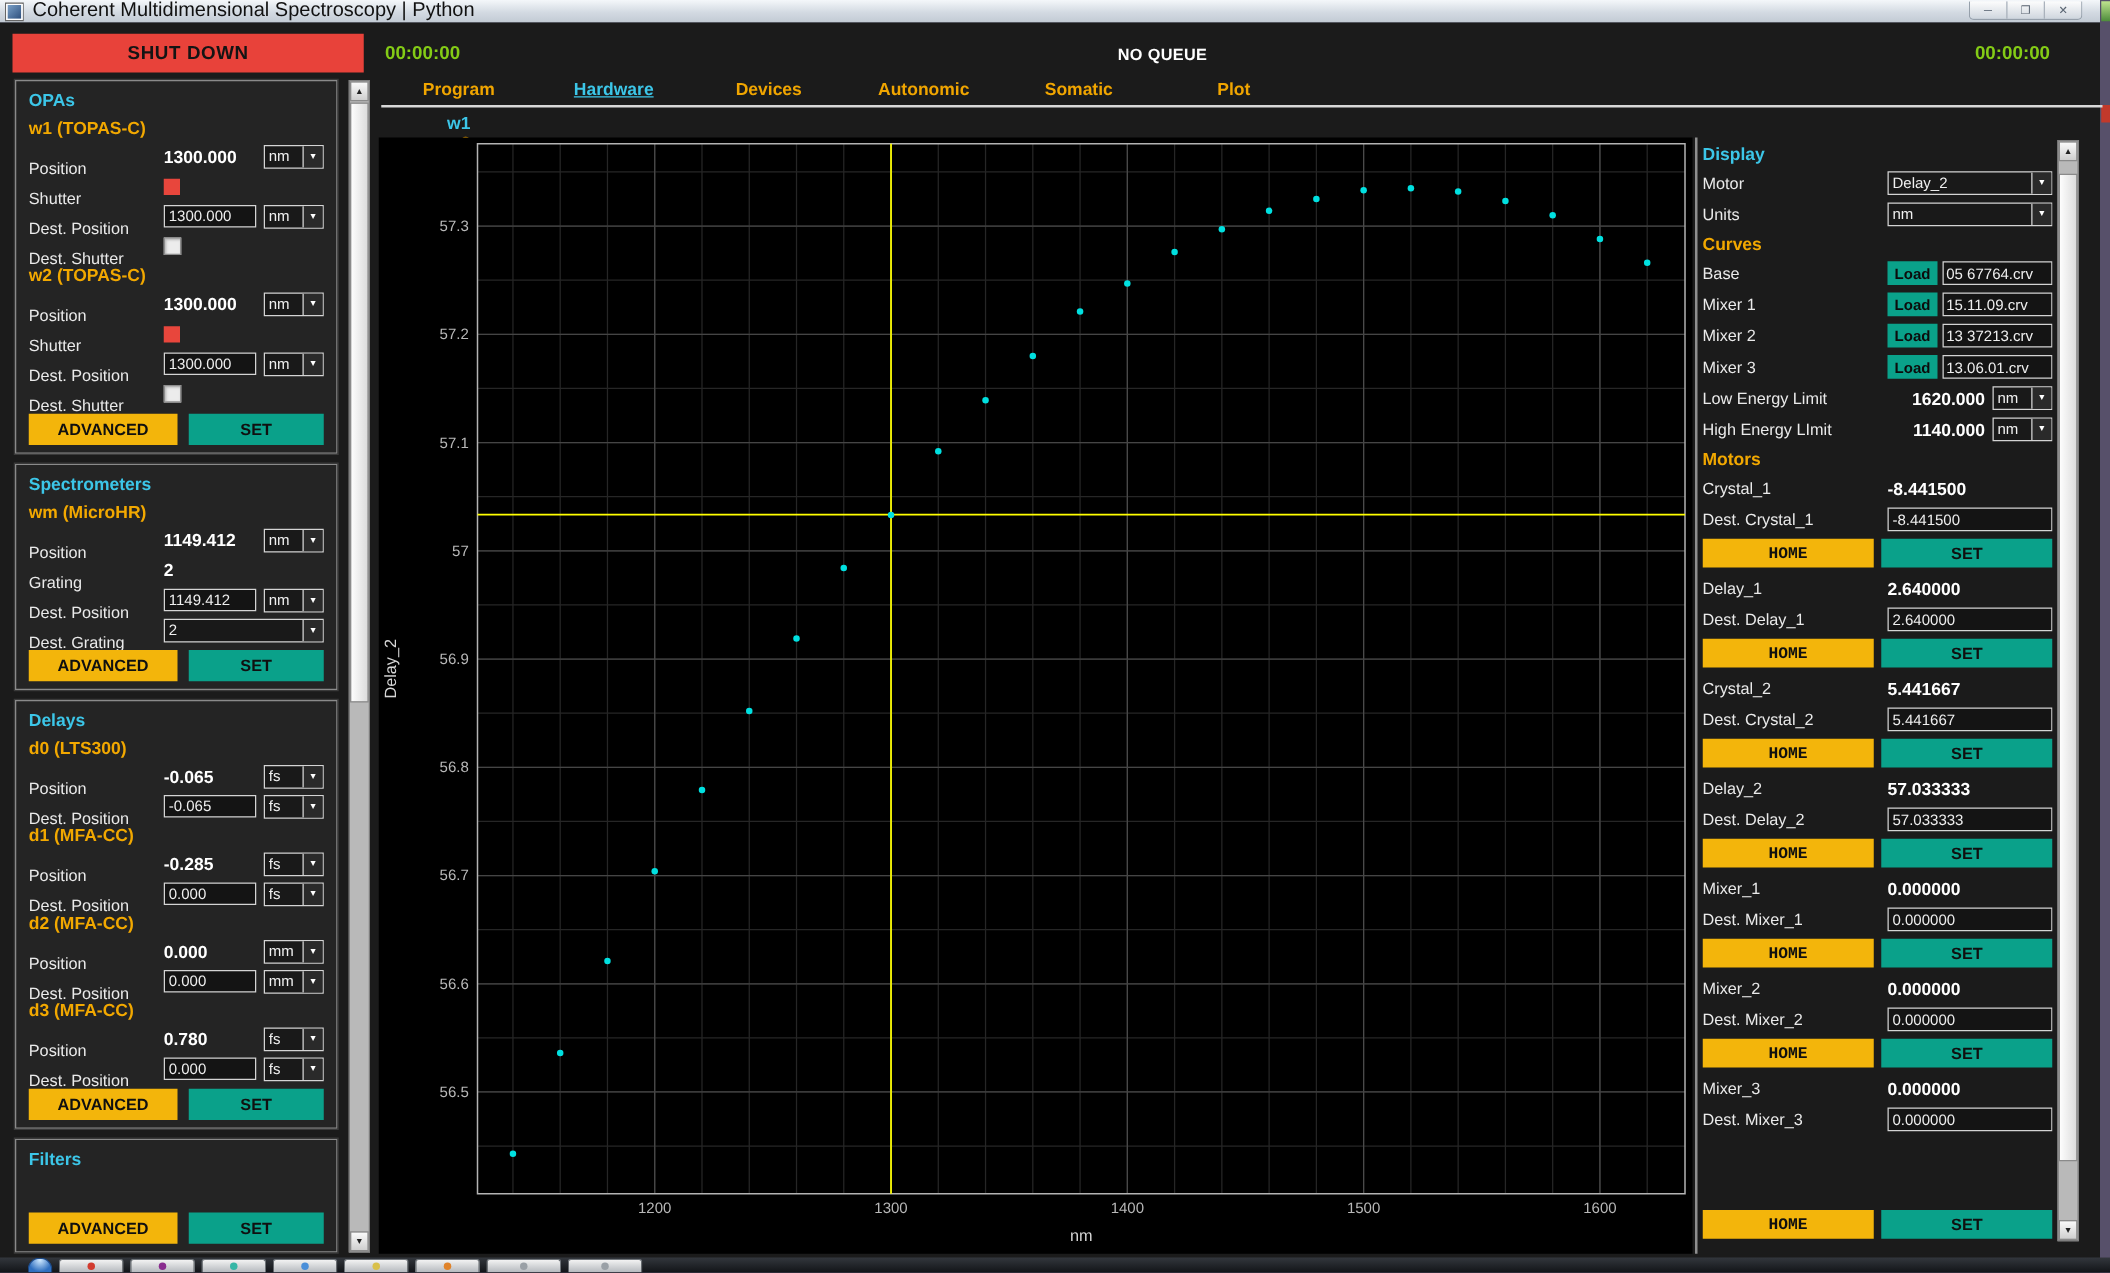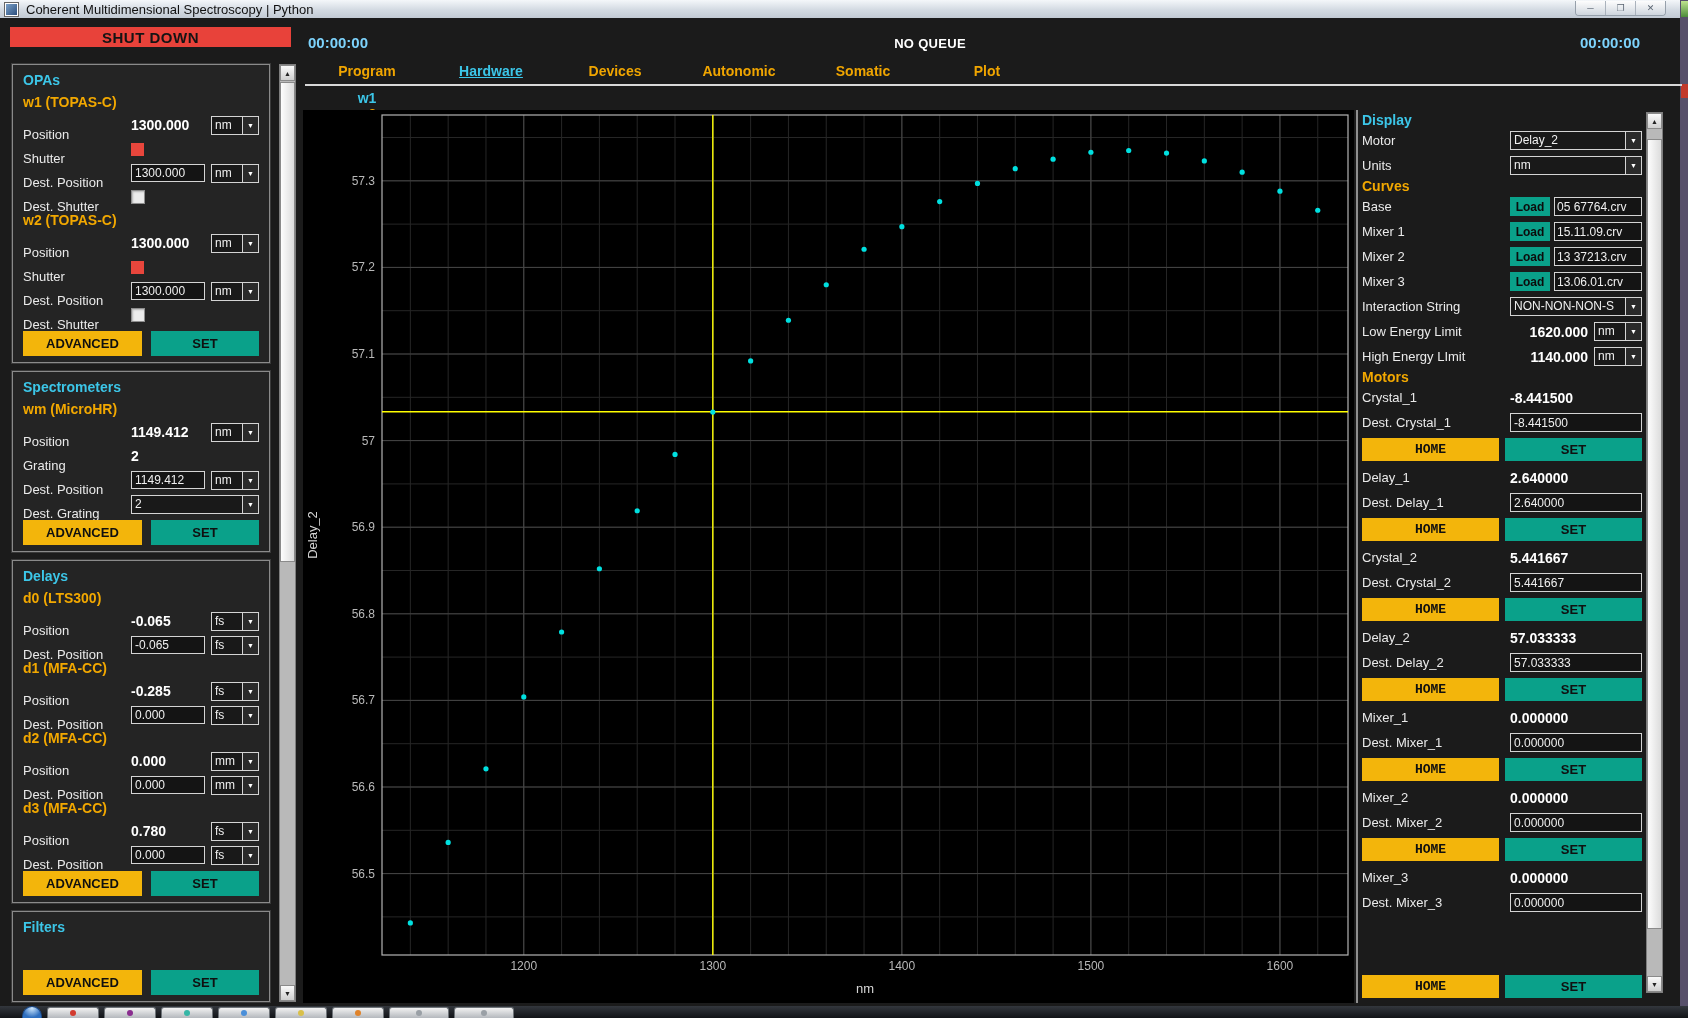--- a/index.html
+++ b/index.html
@@ -3,36 +3,36 @@
 <meta charset="utf-8">
 <style>
   html,body{margin:0;padding:0;width:1688px;height:1018px;overflow:hidden;
     background:#57506a;font-family:"Liberation Sans",sans-serif;position:relative;}
   
   #titlebar{position:absolute;left:0;top:0;width:1680px;height:18px;
     background:linear-gradient(#f4f7fa,#d3dae2 55%,#c2cad4);border-bottom:1px solid #8d99a7;
     display:flex;align-items:center;}
   #win-icon{width:11px;height:11px;margin-left:5px;background:linear-gradient(135deg,#7aa0c8,#2d4f7d);
     border:1px solid #fff;box-shadow:0 0 0 1px #666;}
-  #win-title{font-size:13px;color:#111;margin-left:8px;}
+  #win-title{font-size:16px;color:#111;margin-left:8px;}
   #win-controls{position:absolute;right:14px;top:1px;display:flex;
     border:1px solid #96a0ab;border-top:none;border-radius:0 0 4px 4px;overflow:hidden;}
   .win-btn{width:29px;height:14px;background:linear-gradient(#fdfdfd,#cfd6de);
     border-left:1px solid #aab2bc;display:flex;align-items:center;justify-content:center;
     font-size:9px;color:#5a6572;}
   .win-btn:first-child{border-left:none;}
   #green-sliver{position:absolute;left:1681px;top:1px;width:7px;height:16px;
     background:linear-gradient(#bfe48e,#4d8c3b);border:0;}
   #red-sliver{position:absolute;left:1681px;top:84px;width:7px;height:14px;background:#c2392b;}
   #appbg{position:absolute;left:0;top:18px;width:1680px;height:1000px;background:#1b1b1b;}
   
-  #shutdown-button{position:absolute;left:10px;top:27px;width:281px;height:20px;background:#e8423a;
+  #shutdown-button{position:absolute;left:10px;top:27px;width:281px;height:31px;background:#e8423a;
     border:none;color:#141414;font-weight:bold;font-size:15px;letter-spacing:.5px;
     font-family:inherit;display:flex;align-items:center;justify-content:center;}
-  .timer{position:absolute;top:34px;color:#7dd3fc;font-weight:bold;font-size:15px;}
+  .timer{position:absolute;top:34px;color:#84cc16;font-weight:bold;font-size:15px;}
   #timer-left{left:308px;}
   #timer-right{left:1545px;width:95px;text-align:right;}
   #queue-status{position:absolute;left:850px;top:36px;width:160px;text-align:center;
     color:#fff;font-weight:bold;font-size:13px;letter-spacing:.3px;}
   
   #tabs{position:absolute;left:305px;top:63px;display:flex;}
   .tab{width:124px;text-align:center;font-weight:bold;font-size:14px;color:#f0a500;height:20px;}
   .tab.active{color:#3cc6e8;text-decoration:underline;}
   #tab-underline{position:absolute;left:305px;top:84px;width:1377px;height:2px;background:#d8d8d8;}
   #subtabs{position:absolute;left:305px;top:90px;display:flex;flex-direction:column;}
@@ -522,29 +522,20 @@
       </span>
     </div>
     <div class="rrow">
       <span class="rlbl">Mixer 3</span>
       <span class="rctl">
         <button class="load-btn">Load</button>
         <span class="file-input">13.06.01.crv</span>
       </span>
     </div>
     <div class="rrow">
-      <span class="rlbl">Interaction String</span>
-      <span class="rctl">
-        <span class="combo c-md">
-          <span class="ct">NON-NON-NON-S</span>
-          <span class="cb">▼</span>
-        </span>
-      </span>
-    </div>
-    <div class="rrow">
       <span class="rlbl">Low Energy Limit</span>
       <span class="rctl">
         <span class="rval-right">1620.000</span>
         <span class="combo c-sm">
           <span class="ct">nm</span>
           <span class="cb">▼</span>
         </span>
       </span>
     </div>
     <div class="rrow">

